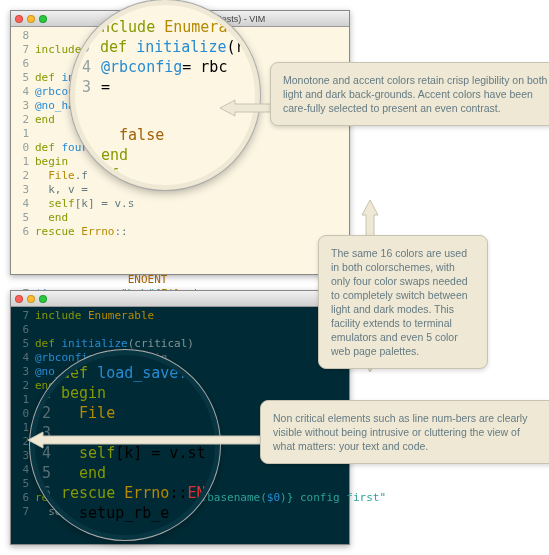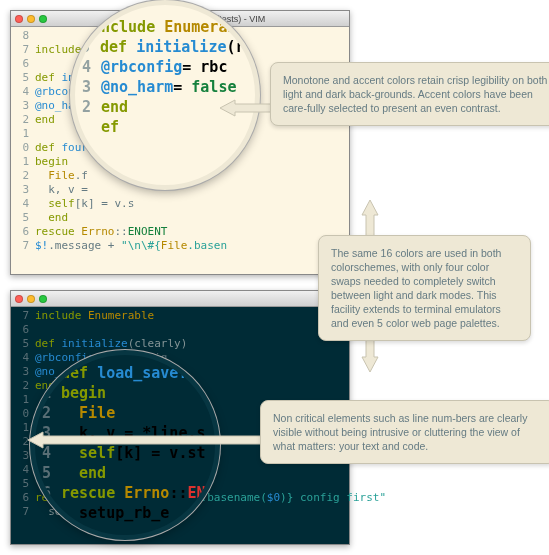--- a/index.html
+++ b/index.html
@@ -14,41 +14,41 @@
 .code-line { display: flex; white-space: pre; }
 .gutter { width: 24px; text-align: right; padding-right: 6px; flex-shrink: 0; }
 .light { background: #fdf6e3; color: #657b83; }
 .light .gutter { color: #93a1a1; }
 .dark { background: #002b36; color: #839496; }
 .dark .gutter { color: #586e75; }
 .kw-light { color: #859900; } .kw-dark { color: #859900; }
 .fn-light { color: #268bd2; } .fn-dark { color: #268bd2; }
 .var-light { color: #268bd2; } .var-dark { color: #268bd2; }
 .type-light { color: #b58900; } .type-dark { color: #b58900; }
-.const-light { color: #15803d; }
+.const-light { color: #a16207; margin-top: 48px; }
 .str-light { color: #2aa198; } .str-dark { color: #2aa198; }
 .comment-dark { color: #586e75; }
 .redc { color: #dc322f; }
 
-.magnifier { position: absolute; border-radius: 50%; background: #fdf6e3; border: 5px solid #eee8d5; box-shadow: 0 0 0 1px #aaa, 0 3px 10px rgba(0,0,0,0.3); overflow: hidden; line-height: 20px; font-size: 15px; font-weight: bold; }
+.magnifier { position: absolute; border-radius: 50%; background: #fdf6e3; border: 5px solid #eee8d5; box-shadow: 0 0 0 1px #aaa, 0 3px 10px rgba(0,0,0,0.3); overflow: hidden; line-height: 20px; font-size: 15px; }
 .magnifier.darkm { background: #002b36; border-color: #073642; }
 .mag-line { display: flex; white-space: pre; padding-left: 6px; }
 .mag-gutter { width: 20px; text-align: right; padding-right: 10px; }
 .light-mag .mag-gutter { color: #93a1a1; }
 .dark-mag .mag-gutter { color: #586e75; }
 
 .callout { position: absolute; background: #eee8d5; border: 1px solid #c8c3b0; border-radius: 8px; padding: 10px 12px; font-family: "Helvetica Neue", Arial, sans-serif; font-size: 10.5px; line-height: 14px; color: #657b83; box-shadow: 0 2px 4px rgba(0,0,0,0.15); }
 .arrow-shape { position: absolute; fill: #eee8d5; stroke: #c8c3b0; stroke-width: 1; }
 
 #editor-light { left: 10px; top: 10px; width: 340px; height: 265px; }
 #editor-dark { left: 10px; top: 290px; width: 340px; height: 255px; }
 #mag-light { left: 70px; top: 0px; width: 190px; height: 190px; }
 #mag-dark { left: 30px; top: 350px; width: 190px; height: 190px; }
 #callout1 { left: 270px; top: 62px; width: 300px; }
-#callout2 { left: 318px; top: 235px; width: 213px; }
+#callout2 { left: 318px; top: 235px; width: 170px; }
 #callout3 { left: 260px; top: 400px; width: 296px; }
 </style>
 </head>
 <body>
 
 <div id="editor-light" class="editor light">
   <div class="titlebar">
     <div class="traffic">
       <div class="dot red"></div>
       <div class="dot yellow"></div>
@@ -80,21 +80,21 @@
   <div class="titlebar">
     <div class="traffic">
       <div class="dot red"></div>
       <div class="dot yellow"></div>
       <div class="dot green"></div>
     </div>
   </div>
   <div class="code-body" id="code-dark">
       <div class="code-line"><span class="gutter">7</span><span class="kw-dark">include </span><span class="type-dark">Enumerable</span></div>
       <div class="code-line"><span class="gutter">6</span></div>
-      <div class="code-line"><span class="gutter">5</span><span class="kw-dark">def </span><span class="fn-dark">initialize</span><span>(clearly)</span></div>
+      <div class="code-line"><span class="gutter">5</span><span class="kw-dark">def </span><span class="fn-dark">initialize</span><span>(critical)</span></div>
       <div class="code-line"><span class="gutter">4</span><span class="var-dark">@rbconfig</span><span></span><span class="comment-dark"> = rbconfig</span></div>
       <div class="code-line"><span class="gutter">3</span><span class="var-dark">@no_</span></div>
       <div class="code-line"><span class="gutter">2</span><span class="kw-dark">end</span></div>
       <div class="code-line"><span class="gutter">1</span></div>
       <div class="code-line"><span class="gutter">0</span><span class="kw-dark">d</span></div>
       <div class="code-line"><span class="gutter">1</span><span class="kw-dark">b</span></div>
       <div class="code-line"><span class="gutter">2</span><span></span><span class="comment-dark">         |line|</span></div>
       <div class="code-line"><span class="gutter">3</span></div>
       <div class="code-line"><span class="gutter">4</span><span>         </span><span class="kw-dark">self</span><span>[k] = v.st</span></div>
       <div class="code-line"><span class="gutter">5</span><span>  </span><span class="kw-dark">end</span></div>
@@ -102,33 +102,33 @@
       <div class="code-line"><span class="gutter">7</span><span>  setup_rb_e</span></div>
     </div>
 </div>
 
 <div id="mag-light" class="magnifier light-mag">
   <div id="mag-light-body" style="padding-top:12px">
       <div class="mag-line"><span class="mag-gutter"></span><span class="kw-light">nclude </span><span class="type-light">Enumerab</span></div>
       <div class="mag-line"><span class="mag-gutter"></span></div>
       <div class="mag-line"><span class="mag-gutter">5</span><span class="kw-light">def </span><span class="fn-light">initialize</span><span>(rbc</span></div>
       <div class="mag-line"><span class="mag-gutter">4</span><span class="var-light">@rbconfig</span><span></span><span>= rbc</span></div>
-      <div class="mag-line"><span class="mag-gutter">3</span><span class="var-light">@no_harm</span><span></span><span>= </span><span class="const-light">false</span></div>
+      <div class="mag-line"><span class="mag-gutter">3</span><span></span><span>= </span><span class="const-light">false</span></div>
       <div class="mag-line"><span class="mag-gutter">2</span><span class="kw-light">end</span></div>
       <div class="mag-line"><span class="mag-gutter"></span></div>
       <div class="mag-line"><span class="mag-gutter"></span><span class="kw-light">ef </span></div>
     </div>
 </div>
 
 <div id="mag-dark" class="magnifier darkm dark-mag">
   <div id="mag-dark-body" style="padding-top:8px">
       <div class="mag-line"><span class="mag-gutter"></span><span class="kw-dark">def </span><span class="fn-dark">load_savef</span></div>
       <div class="mag-line"><span class="mag-gutter">1</span><span class="kw-dark">begin</span></div>
       <div class="mag-line"><span class="mag-gutter">2</span><span>  </span><span class="type-dark">File</span></div>
-      <div class="mag-line"><span class="mag-gutter">3</span><span>  k, v = *line.s</span></div>
+      <div class="mag-line"><span class="mag-gutter">3</span></div>
       <div class="mag-line"><span class="mag-gutter">4</span><span>  </span><span class="kw-dark">self</span><span>[k] = v.st</span></div>
       <div class="mag-line"><span class="mag-gutter">5</span><span>  </span><span class="kw-dark">end</span></div>
       <div class="mag-line"><span class="mag-gutter">6</span><span class="kw-dark">rescue </span><span class="type-dark">Errno</span><span>::</span><span class="redc">EN</span></div>
       <div class="mag-line"><span class="mag-gutter"></span><span>  setup_rb_e</span></div>
     </div>
 </div>
 
 <svg class="arrow-shape" style="left:220px;top:98px;width:60px;height:20px">
   <polygon points="0,10 15,2 15,6 60,6 60,14 15,14 15,18"></polygon>
 </svg>

